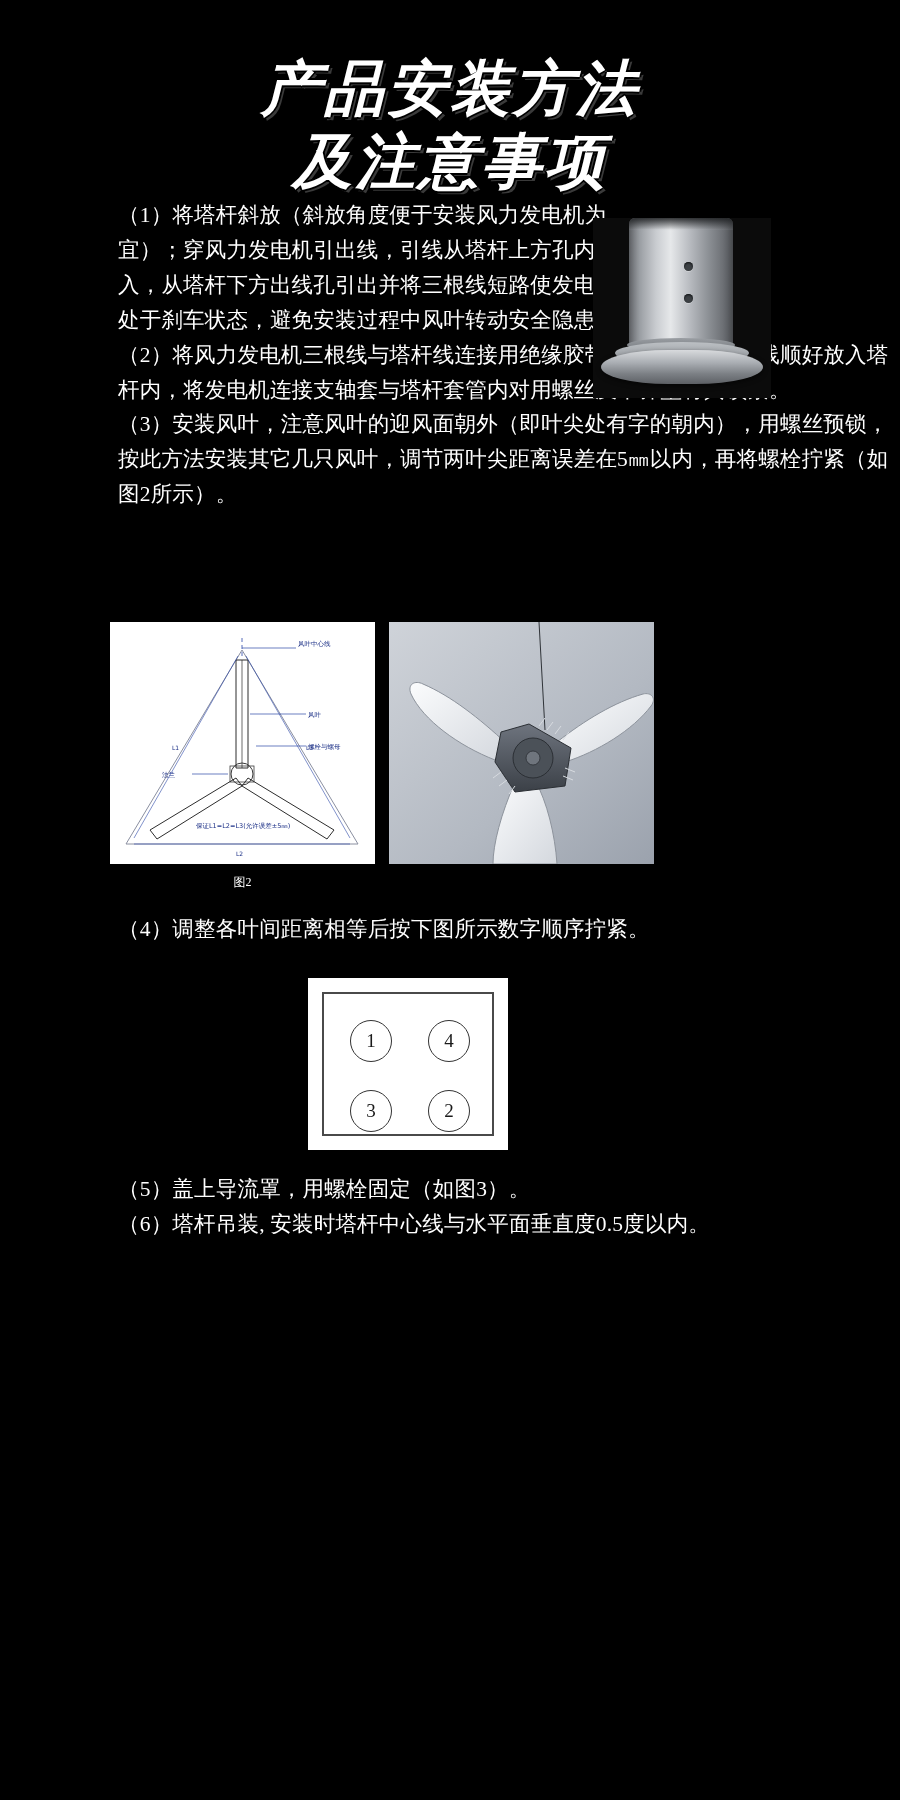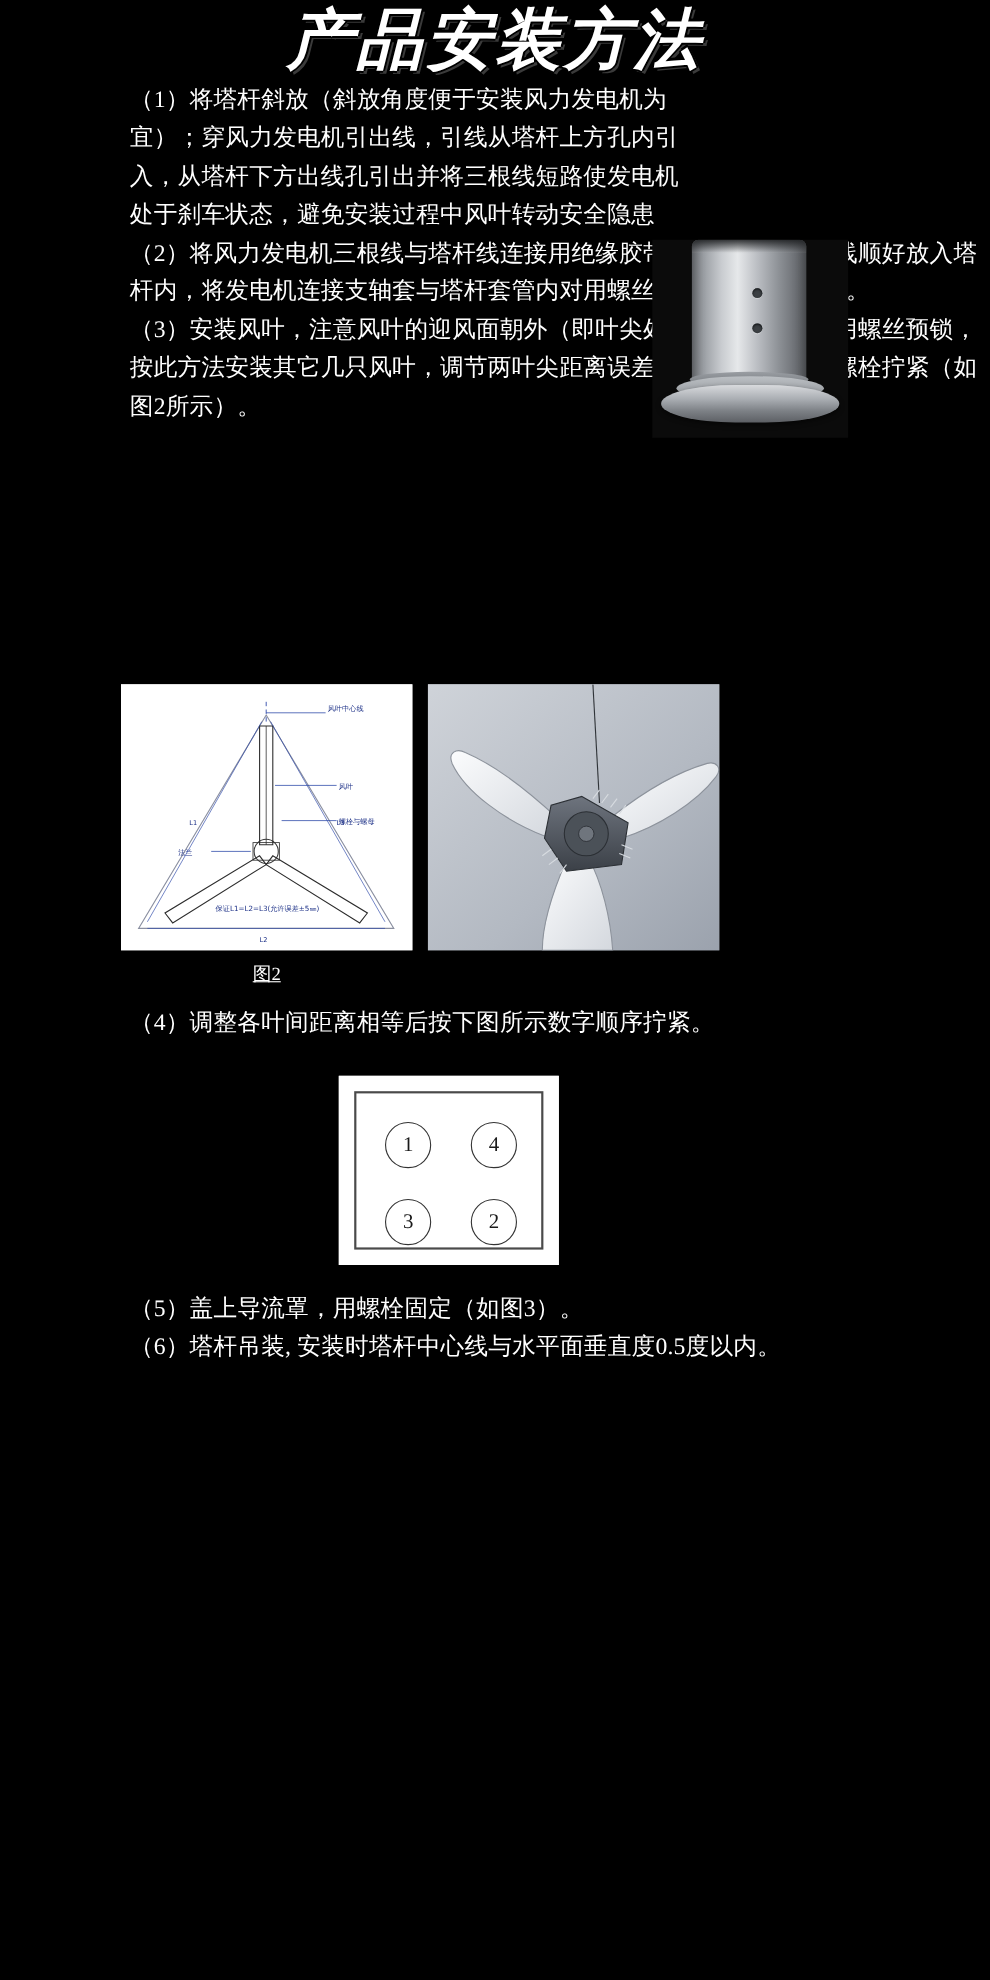--- a/index.html
+++ b/index.html
@@ -17,20 +17,21 @@
   }
   .page {
     width: 900px;
     height: 1800px;
     position: relative;
     background: #000;
   }
 
   
   .title-block {
+    padding-top: 52px;
     text-align: center;
   }
   .title-line {
     font-family: "DejaVu Sans", "Liberation Sans", sans-serif;
     font-weight: bold;
     font-style: italic;
     font-size: 60px;
     line-height: 1.22;
     letter-spacing: 3px;
     color: #ffffff;
@@ -164,24 +165,23 @@
   }
   .fig-box {
     width: 265px;
     height: 242px;
     background: #ffffff;
     position: relative;
     overflow: hidden;
   }
   .fig-caption {
     text-align: center;
-    font-size: 17px;
+    font-size: 12px;
     margin-top: 10px;
     color: #ffffff;
-    text-decoration: underline;
   }
   
   .f2 svg { display: block; }
   
   .fig-box.f3 {
     background: linear-gradient(145deg, #c9cdd4 0%, #aeb4bd 55%, #9aa1ab 100%);
   }
 
   
   .bolt-diagram {
@@ -217,20 +217,21 @@
   .bolt-circle.c3 { left: 26px;  top: 96px; }
   .bolt-circle.c2 { left: 104px; top: 96px; }
 </style>
 </head>
 <body>
 
 <div class="page">
 
   <div class="title-block">
     <div class="title-line">产品安装方法</div>
+    <div class="title-line">及注意事项</div>
   </div>
 
   <div class="photo-pole">
     <div class="pole-tube">
       <span class="pole-hole h1"></span>
       <span class="pole-hole h2"></span>
     </div>
     <div class="pole-weld"></div>
     <div class="pole-flange-top"></div>
     <div class="pole-flange"></div>

